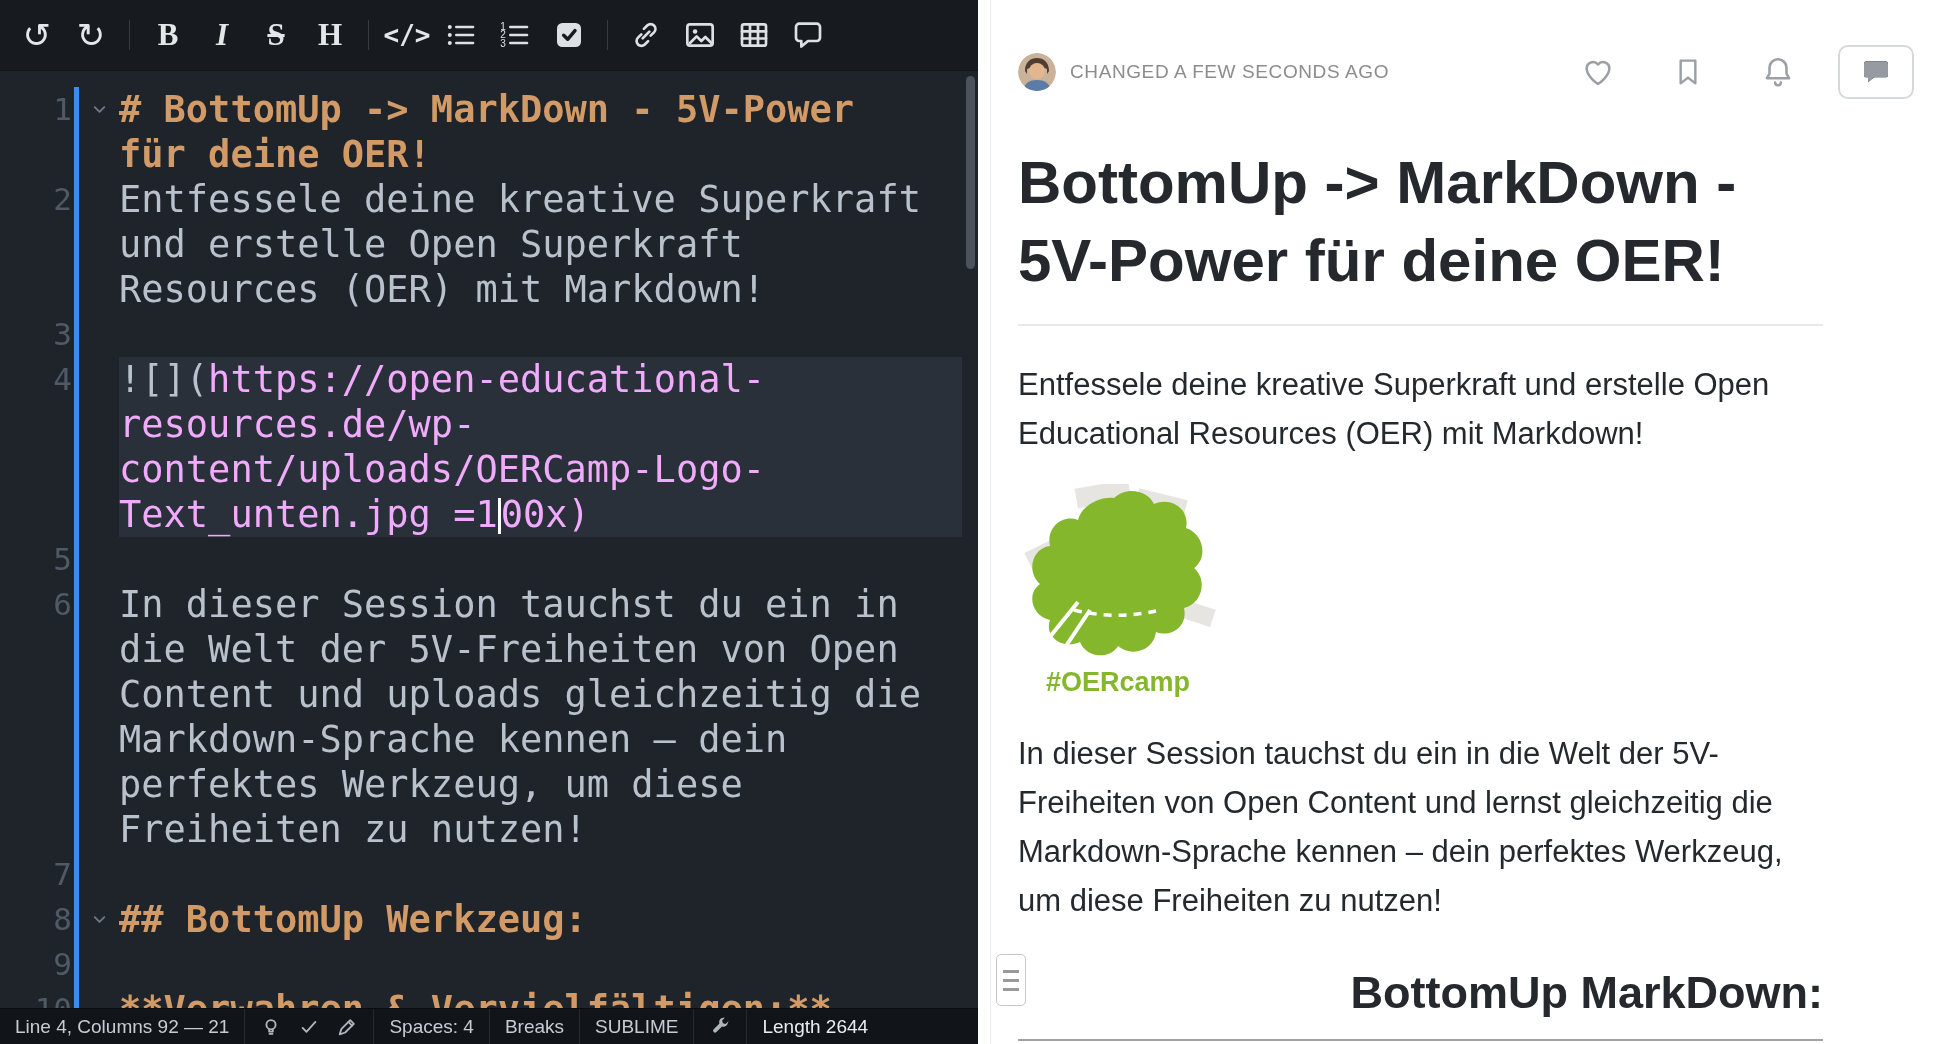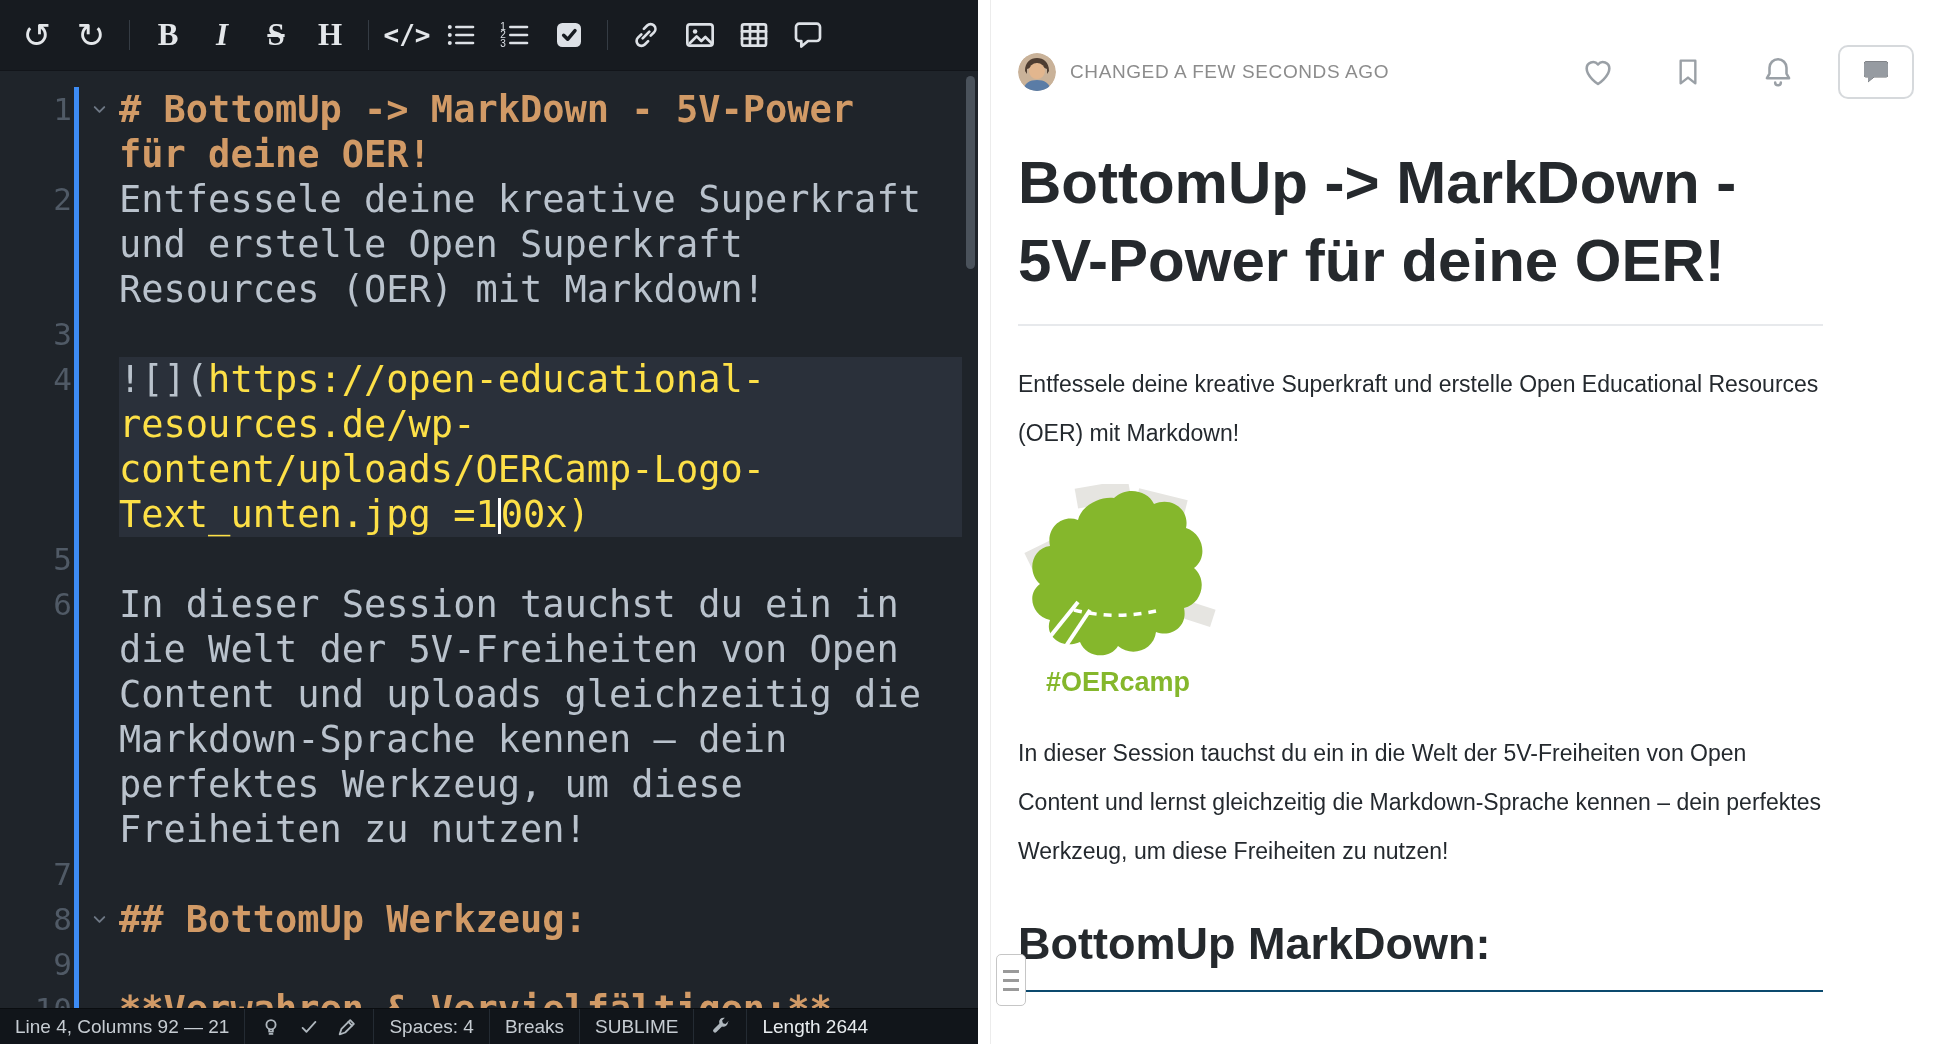--- a/index.html
+++ b/index.html
@@ -26,21 +26,21 @@
                  font-family:"DejaVu Sans Mono", monospace; font-size:37px; }
   .row { display:flex; height:45px; line-height:45px; white-space:pre; }
   .lnum { width:72px; flex-shrink:0; text-align:right; color:#505a66; font-size:31px; }
   .abar { width:5px; flex-shrink:0; margin-left:2px; background:#3d8cf5; }
   .fold { width:40px; flex-shrink:0; display:flex; align-items:center; justify-content:center; }
   .fold svg { stroke:#6e7885; fill:none; stroke-width:2.4; stroke-linecap:round; stroke-linejoin:round; }
   .code { flex:1; margin-right:16px; color:#b9c2cc; overflow:hidden; }
   .code.hl { background:#2a303a; }
   .s-b { color:#b9c2cc; }
   .s-h { color:#d19a66; font-weight:bold; }
-  .s-l { color:#fde047; }
+  .s-l { color:#f0abfc; }
   .caret { display:inline-block; width:3px; height:36px; background:#ffffff; vertical-align:-7px; }
   .scroll-thumb { position:absolute; right:3px; top:5px; width:9px; height:193px;
                   background:#4a525b; border-radius:5px; }
 
   .statusbar { height:36px; flex-shrink:0; background:#11151a; border-top:1px solid #0a0d10;
                display:flex; align-items:center; color:#c6ccd2; font-size:19px; }
   .sb-item { display:flex; align-items:center; height:100%; padding:0 15px; cursor:default; }
   .sb-item + .sb-item { border-left:1px solid #242b33; }
   .sb-item svg { stroke:#aeb6bd; fill:none; stroke-width:2; stroke-linecap:round; stroke-linejoin:round; }
   .sb-icons { gap:16px; }
@@ -62,26 +62,26 @@
               display:flex; align-items:center; justify-content:center; }
   .icon-btn svg { stroke:#9aa0a6; fill:none; stroke-width:1.8; stroke-linecap:round; stroke-linejoin:round; }
   .icon-heart { margin-left:auto; }
   .icon-gap { margin-left:50px; }
   .comment-btn { margin-left:40px; width:76px; height:54px; border:2px solid #d6d9dc; border-radius:10px;
                  background:#fff; cursor:pointer; display:flex; align-items:center; justify-content:center; }
 
   .content { padding:0 115px 0 27px; color:#24292e; }
   .content h1 { font-size:60px; line-height:78px; font-weight:bold; color:#25292d;
                 margin-top:40px; padding-bottom:24px; border-bottom:2px solid #e7e9ec; }
-  .content p { font-size:23px; line-height:49px; }
+  .content p { font-size:31px; line-height:49px; }
   .p1 { margin-top:34px; }
   .p2 { margin-top:26px; }
   .logo { margin-top:26px; width:200px; height:215px; }
   .content h2 { font-size:45px; line-height:56px; font-weight:bold; color:#25292d;
-                margin-top:40px; padding-bottom:18px; border-bottom:2px solid #0c4a6e; }
+                margin-top:40px; padding-bottom:18px; border-bottom:2px solid #a3a3a3;text-align:right; }
 </style>
 </head>
 <body>
 
 <div class="app">
 
   <div class="editor-pane">
 
     <div class="toolbar">
       <button class="tb-btn">

